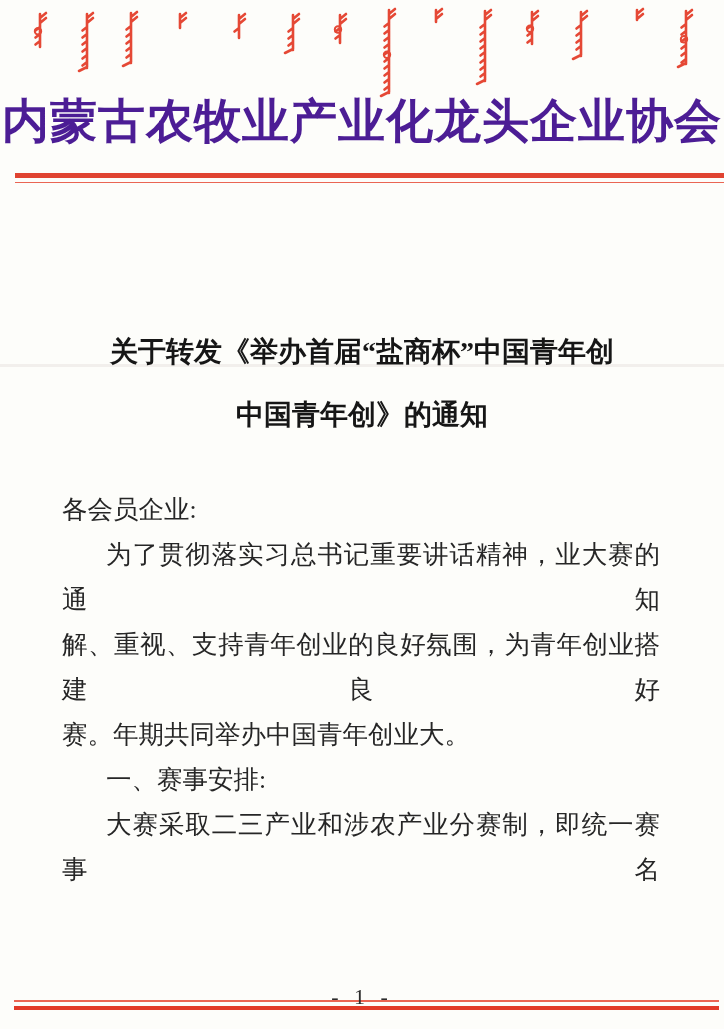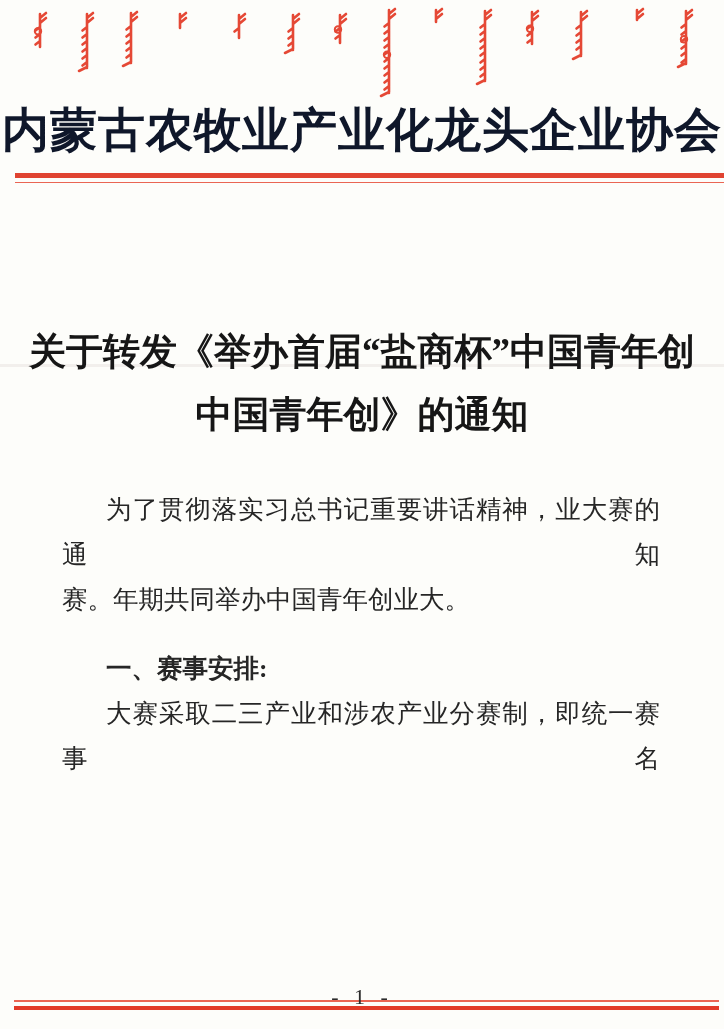--- a/index.html
+++ b/index.html
@@ -13,54 +13,53 @@
 
   
   #mongolian{position:absolute;left:0;top:0;width:724px;height:105px;}
 
   
   .org-name{
     position:absolute;top:90px;left:0;width:724px;
     text-align:center;
     font-size:47px;font-weight:bold;
     letter-spacing:1px;
-    color:#0f172a;
+    color:#4c1d95;
     line-height:62px;
     white-space:nowrap;
-    margin-top:9px;
   }
 
   
   .rule-thick{position:absolute;top:173px;left:15px;right:0;height:4.5px;background:#e04331;}
   .rule-thin{position:absolute;top:181.5px;left:15px;right:0;height:1.8px;background:#ea6553;}
 
   
   .scan-band{position:absolute;top:364px;left:0;width:724px;height:3px;background:#f2efec;}
 
   
   .doc-title{
     position:absolute;top:320px;left:0;width:724px;
     text-align:center;color:#161616;
-    font-size:37px;font-weight:bold;
+    font-size:28px;font-weight:bold;
   }
   .doc-title .line{line-height:63px;white-space:nowrap;}
 
   
   .body-text{
     position:absolute;top:487px;left:62px;width:598px;
     font-size:25.5px;color:#262626;
   }
   .bline{
     line-height:45px;
     text-align:justify;
     text-justify:inter-ideograph;
   }
   .bline.fill{text-align-last:justify;}
   .bline.ind{text-indent:44px;}
-  .para.heading .bline{font-weight:bold;margin-top:24px;}
+  .para.heading .bline{font-weight:normal;}
 
   
   .footer-thin{position:absolute;top:1000px;left:14px;right:5px;height:1.6px;background:#ea6553;}
   .footer-thick{position:absolute;top:1005.5px;left:14px;right:5px;height:4.2px;background:#e23a28;}
   .page-number{
     position:absolute;top:984px;left:0;width:724px;
     text-align:center;font-size:22px;color:#2b2b2b;
     letter-spacing:5px;line-height:26px;z-index:2;
   }
 </style>
@@ -98,21 +97,25 @@
 
   <div class="scan-band"></div>
 
   <div class="doc-title">
       <div class="line">关于转发《举办首届“盐商杯”中国青年创</div>
       <div class="line">中国青年创》的通知</div>
     </div>
 
   <div class="body-text">
       <div class="para body">
+        <div class="bline">各会员企业:</div>
+      </div>
+      <div class="para body">
         <div class="bline ind fill">为了贯彻落实习总书记重要讲话精神，业大赛的通知</div>
+        <div class="bline fill">解、重视、支持青年创业的良好氛围，为青年创业搭建良好</div>
         <div class="bline">赛。年期共同举办中国青年创业大。</div>
       </div>
       <div class="para heading">
         <div class="bline ind">一、赛事安排:</div>
       </div>
       <div class="para body">
         <div class="bline ind fill">大赛采取二三产业和涉农产业分赛制，即统一赛事名</div>
       </div>
     </div>
 

